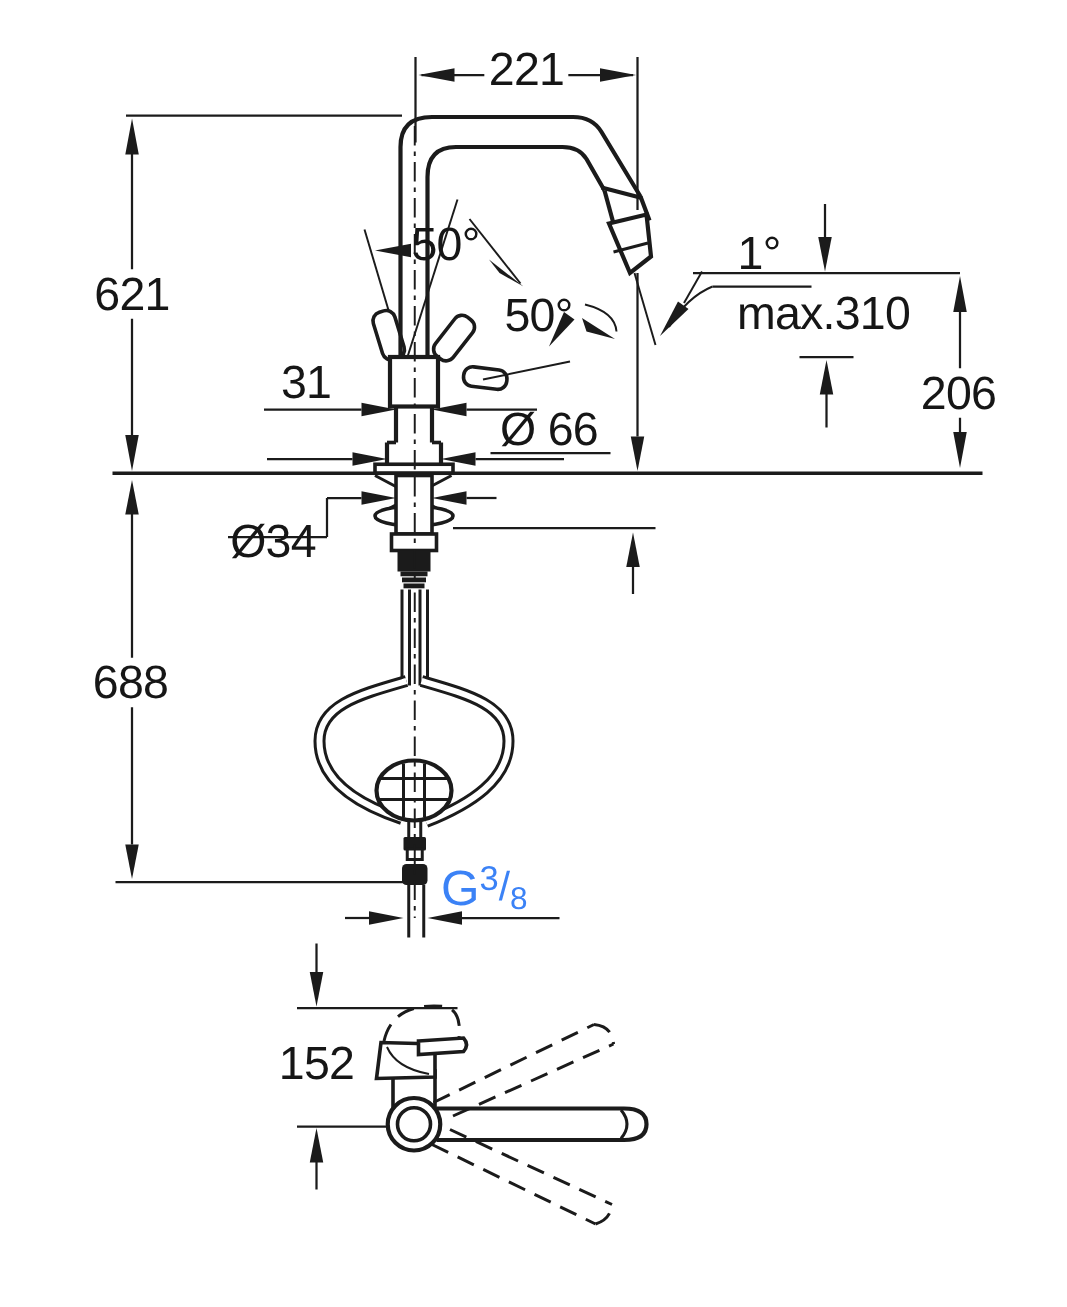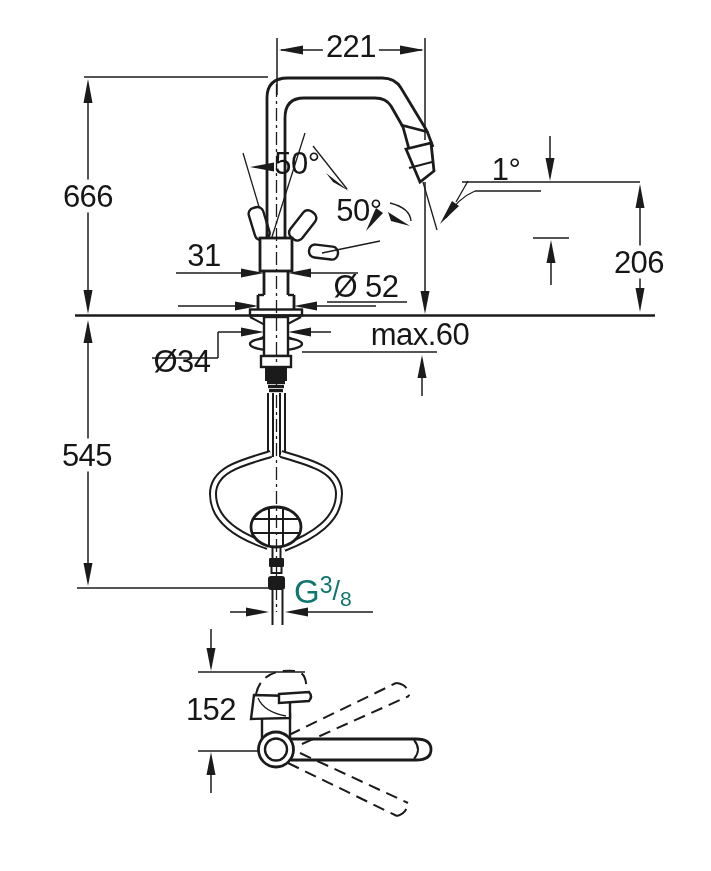--- a/index.html
+++ b/index.html
@@ -10,21 +10,21 @@
              color:#161616;white-space:nowrap;letter-spacing:-0.5px;}
   .dim-label.bg{background:#fff;padding:1px 3px;text-align:center;}
   .stroke{stroke:#1b1b1b;fill:none;}
   .w28{stroke-width:2.8;} .w24{stroke-width:2.4;} .w2{stroke-width:2;}
   .w15{stroke-width:1.5;} .w13{stroke-width:1.3;}
   .fillw{fill:#ffffff;}
   .fillb{fill:#1b1b1b;stroke:none;}
   .arrow{fill:#1b1b1b;stroke:none;}
   .dash{stroke-dasharray:13 4 3 4;}
   .dash2{stroke-dasharray:12 7;}
-  #gthread{position:absolute;left:294px;top:573px;color:#0f766e;}
+  #gthread{position:absolute;left:294px;top:573px;color:#3b82f6;}
   #gthread .g{font-size:33px;}
   #gthread .sup{font-size:23px;position:relative;top:-10px;}
   #gthread .slash{font-size:27px;position:relative;top:-3px;}
   #gthread .sub{font-size:21px;position:relative;top:3px;}
 </style>
 </head>
 <body>
 
 <div id="stage">
 
@@ -204,26 +204,26 @@
     <line class="stroke w15" x1="198" y1="672" x2="305" y2="672"></line>
     <line class="stroke w15" x1="198" y1="751" x2="259" y2="751"></line>
     <line class="stroke w15" x1="211" y1="629" x2="211" y2="649"></line>
     <polygon class="arrow" points="211,671 206.5,648 215.5,648"></polygon>
     <polygon class="arrow" points="211,752 206.5,775 215.5,775"></polygon>
     <line class="stroke w15" x1="211" y1="774" x2="211" y2="793"></line>
   </g>
 </svg>
 
 <div class="dim-label bg" style="left:351px;top:46px">221</div>
-<div class="dim-label bg" style="left:88px;top:196px">666</div>
+<div class="dim-label bg" style="left:88px;top:196px">621</div>
 <div class="dim-label" style="left:297px;top:163px">50°</div>
 <div class="dim-label" style="left:359px;top:210px">50°</div>
 <div class="dim-label" style="left:506px;top:169px">1°</div>
+<div class="dim-label" style="left:549px;top:209px">max.310</div>
 <div class="dim-label bg" style="left:639px;top:262px">206</div>
 <div class="dim-label" style="left:204px;top:255px">31</div>
-<div class="dim-label" style="left:366px;top:286px">Ø 52</div>
+<div class="dim-label" style="left:366px;top:286px">Ø 66</div>
 <div class="dim-label" style="left:182px;top:361px">Ø34</div>
-<div class="dim-label" style="left:420px;top:334px">max.60</div>
-<div class="dim-label bg" style="left:87px;top:455px">545</div>
+<div class="dim-label bg" style="left:87px;top:455px">688</div>
 <div id="gthread"><span class="g">G</span><span class="sup">3</span><span class="slash">/</span><span class="sub">8</span></div>
 <div class="dim-label" style="left:211px;top:709px">152</div>
 
 </div>
 
 </body></html>

